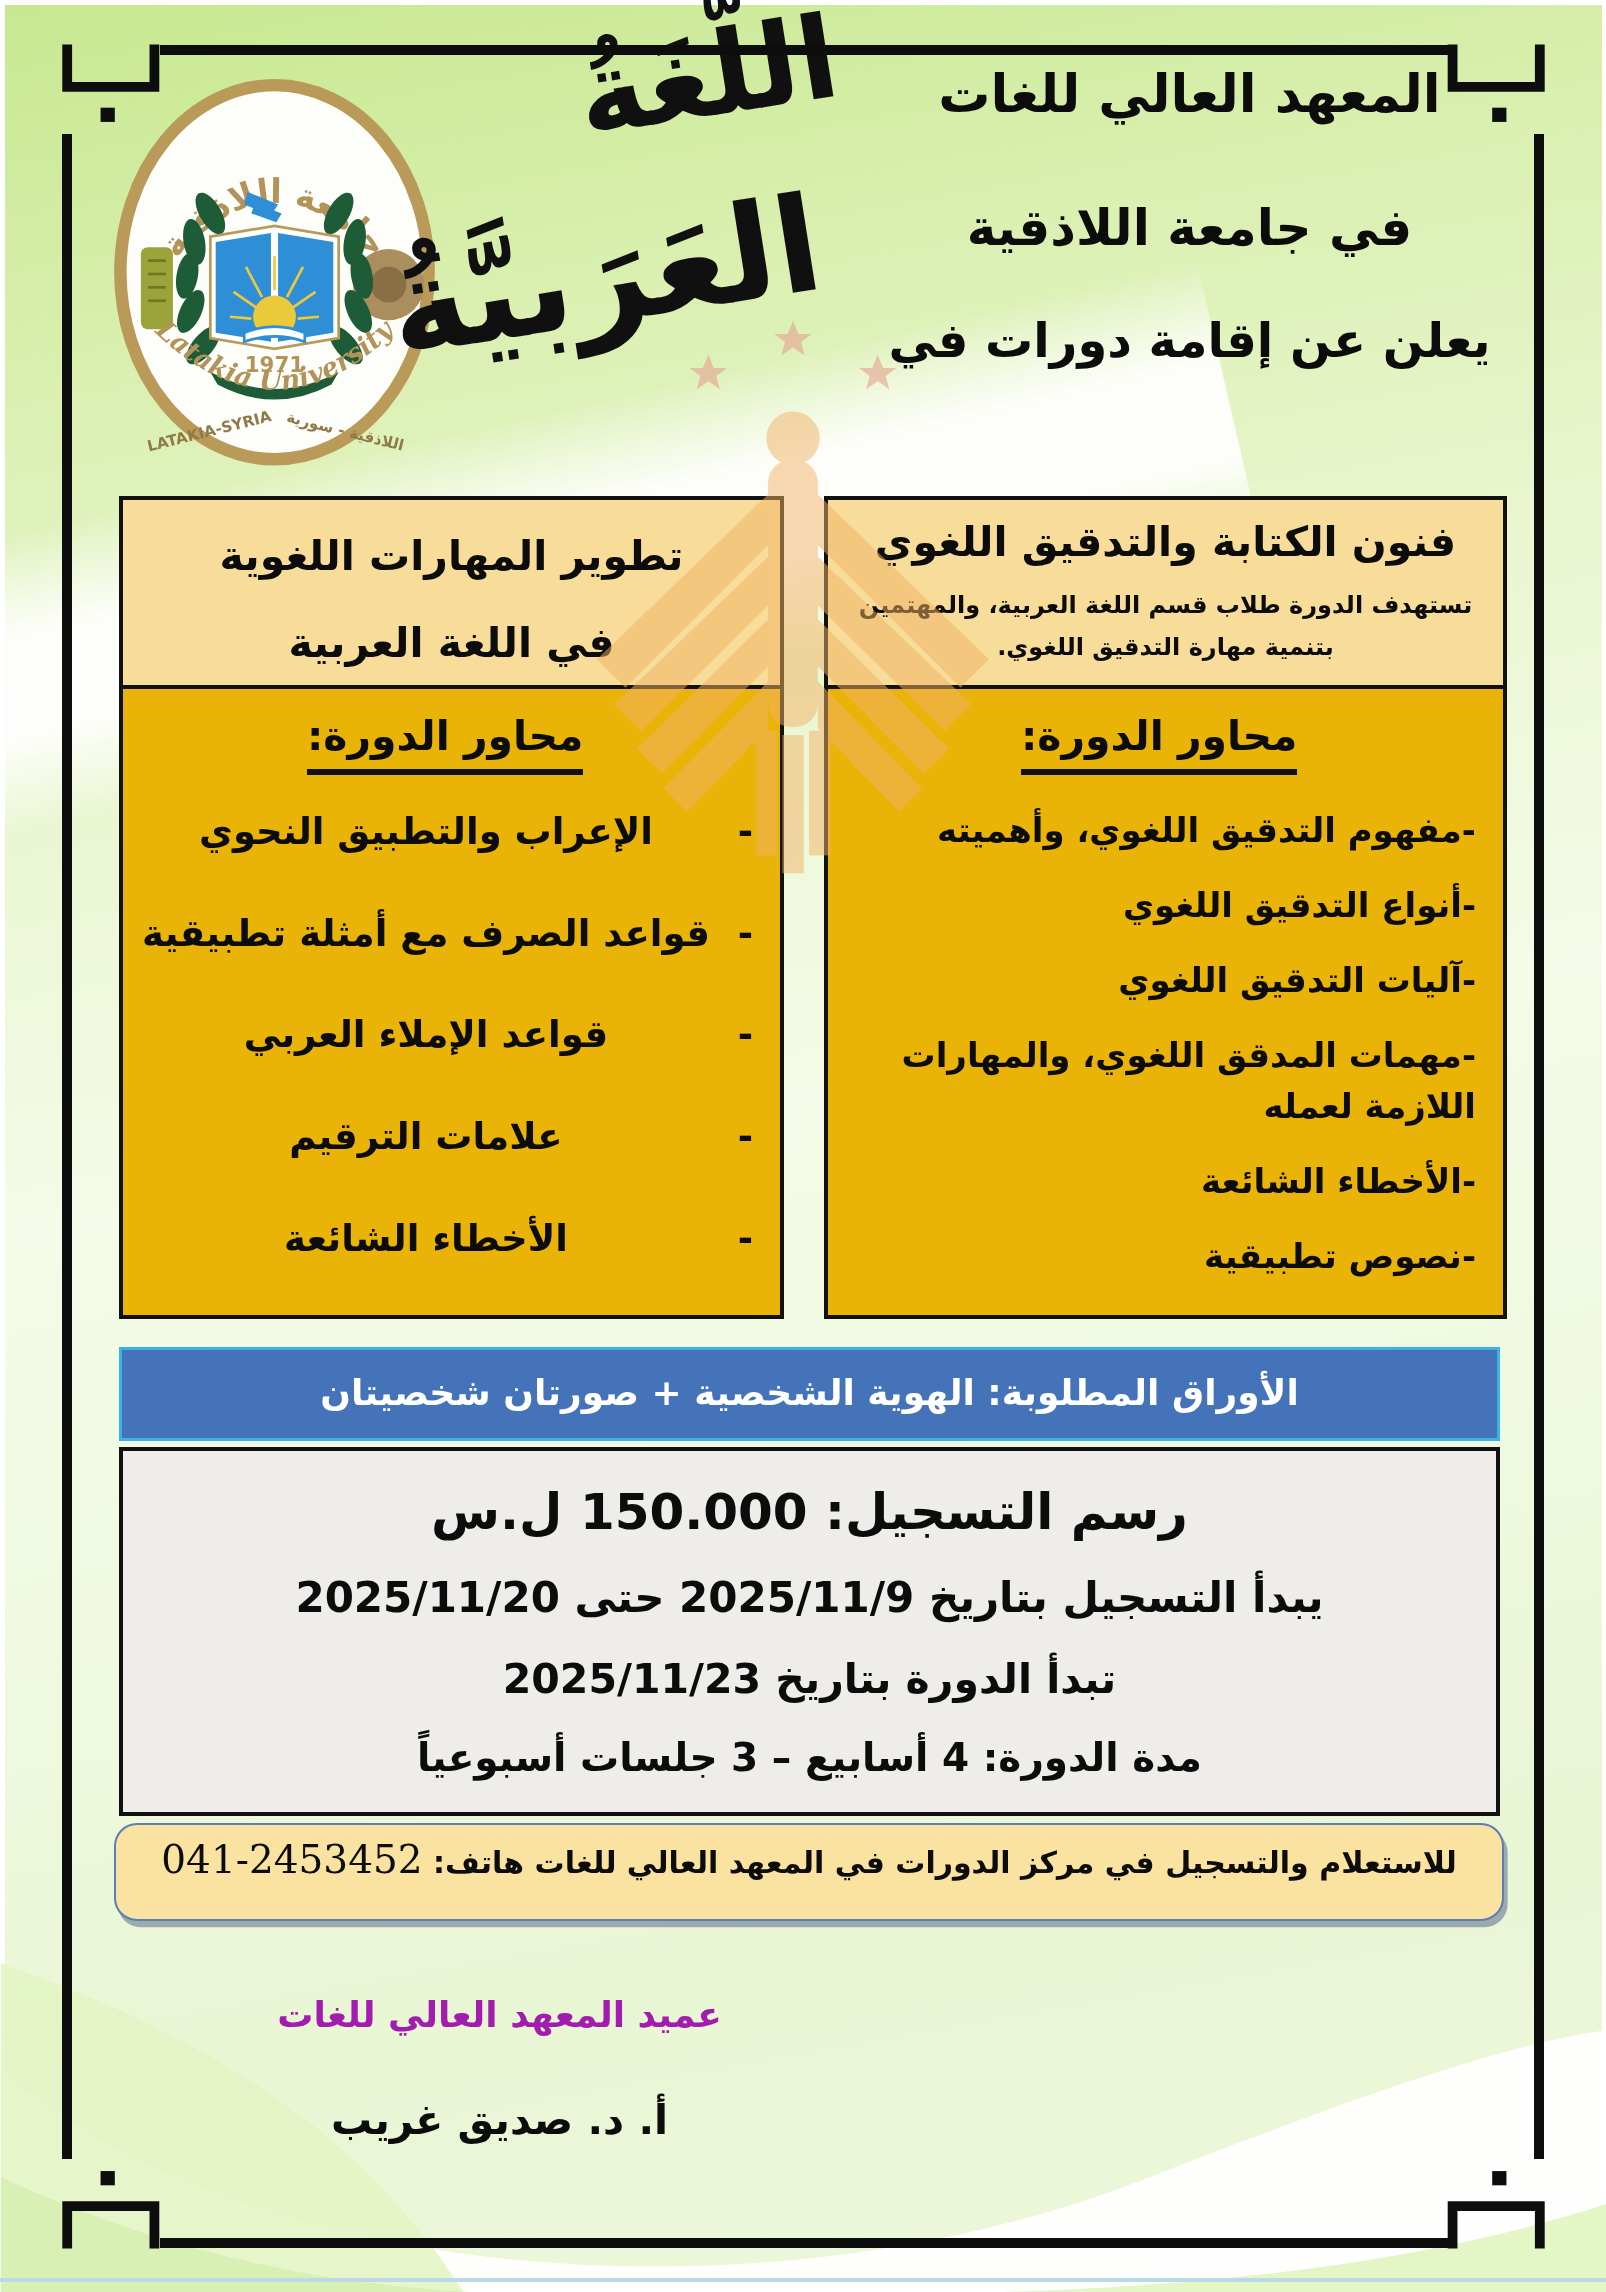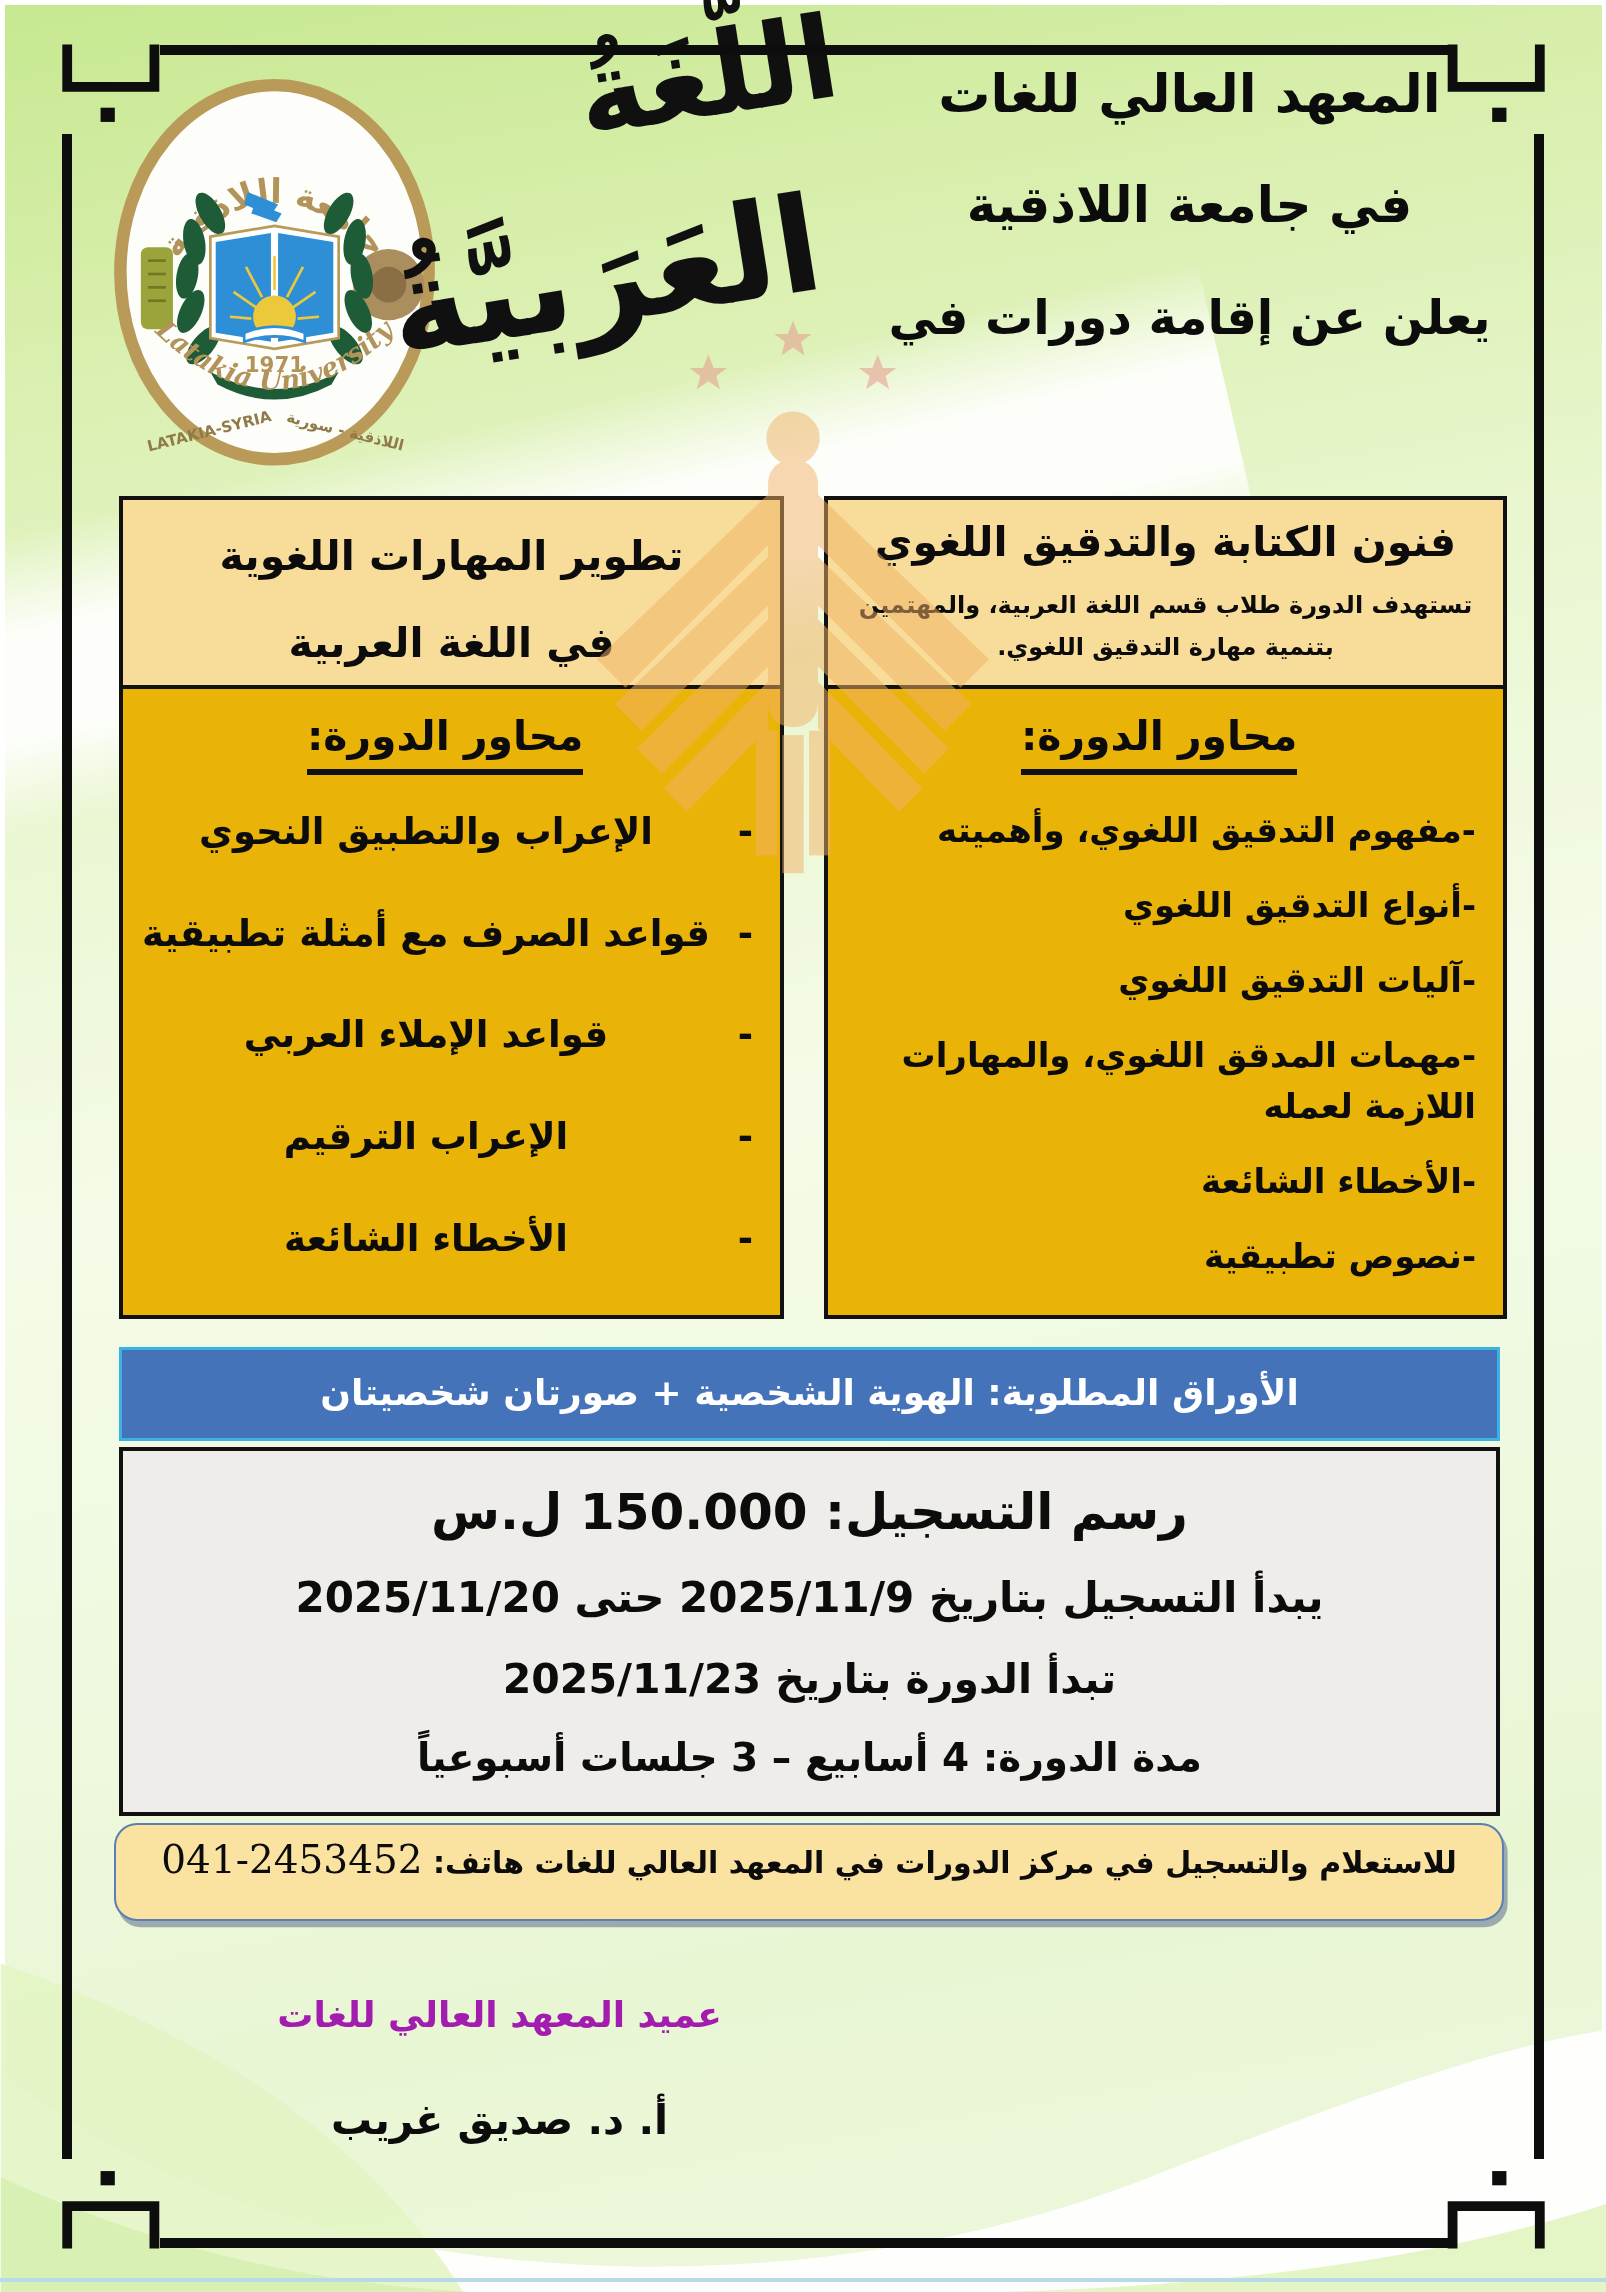--- a/index.html
+++ b/index.html
@@ -24,21 +24,21 @@
   .c-tr{right:0;top:0;transform:scaleX(-1);}
   .c-bl{left:0;bottom:0;transform:scaleY(-1);}
   .c-br{right:0;bottom:0;transform:scale(-1,-1);}
   
   .logo{position:absolute;left:105px;top:78px;width:339px;height:392px;z-index:3;}
   .callig{position:absolute;left:379px;top:7.1px;width:508px;height:428px;z-index:3;
           transform:rotate(-9deg);color:#101010;direction:rtl;}
   .callig .l1{position:absolute;right:27px;top:16px;font-size:114px;font-weight:bold;letter-spacing:-3.6px;}
   .callig .l2{position:absolute;left:0px;top:187px;font-size:132px;font-weight:bold;letter-spacing:-5.3px;}
   .head-txt{position:absolute;left:851px;top:64px;width:677px;z-index:3;direction:rtl;text-align:center;color:#0c0c0c;}
-  .head-txt .h1{font-size:52px;font-weight:bold;margin-bottom:52px;}
+  .head-txt .h1{font-size:52px;font-weight:bold;margin-bottom:75px;}
   .head-txt .h2{font-size:50px;font-weight:bold;margin-bottom:55px;}
   .head-txt .h3{font-size:48px;font-weight:bold;}
   
   .eagle{position:absolute;left:481px;top:285px;width:624px;height:713px;z-index:5;pointer-events:none;}
   
   .cbox{position:absolute;z-index:3;border:4.5px solid #111;background:#eab308;direction:rtl;}
   .cbox .chead{background:#f8dd9a;border-bottom:4.5px solid #111;text-align:center;color:#0c0c0c;}
   .box-left{left:119px;top:496px;width:657px;height:815px;}
   .box-right{left:824px;top:496px;width:675px;height:815px;}
   .box-left .chead{height:189px;padding-top:32px;box-sizing:border-box;}
@@ -221,21 +221,21 @@
       <div class="lbox-item">
         <span class="dash">-</span>
         <span class="txt">قواعد الصرف مع أمثلة تطبيقية</span>
       </div>
       <div class="lbox-item">
         <span class="dash">-</span>
         <span class="txt">قواعد الإملاء العربي</span>
       </div>
       <div class="lbox-item">
         <span class="dash">-</span>
-        <span class="txt">الإعراب الترقيم</span>
+        <span class="txt">علامات الترقيم</span>
       </div>
       <div class="lbox-item">
         <span class="dash">-</span>
         <span class="txt">الأخطاء الشائعة</span>
       </div>
     </div>
   </div>
 
   <div class="cbox box-right">
     <div class="chead">

